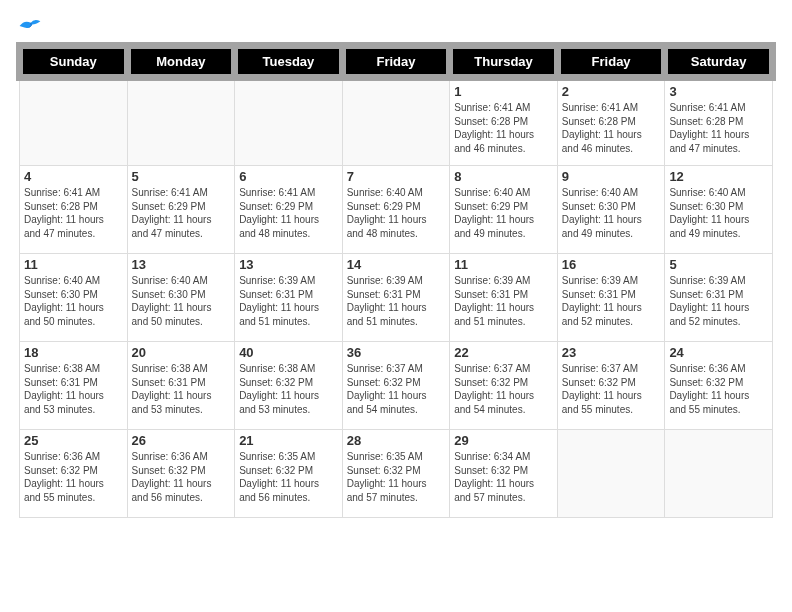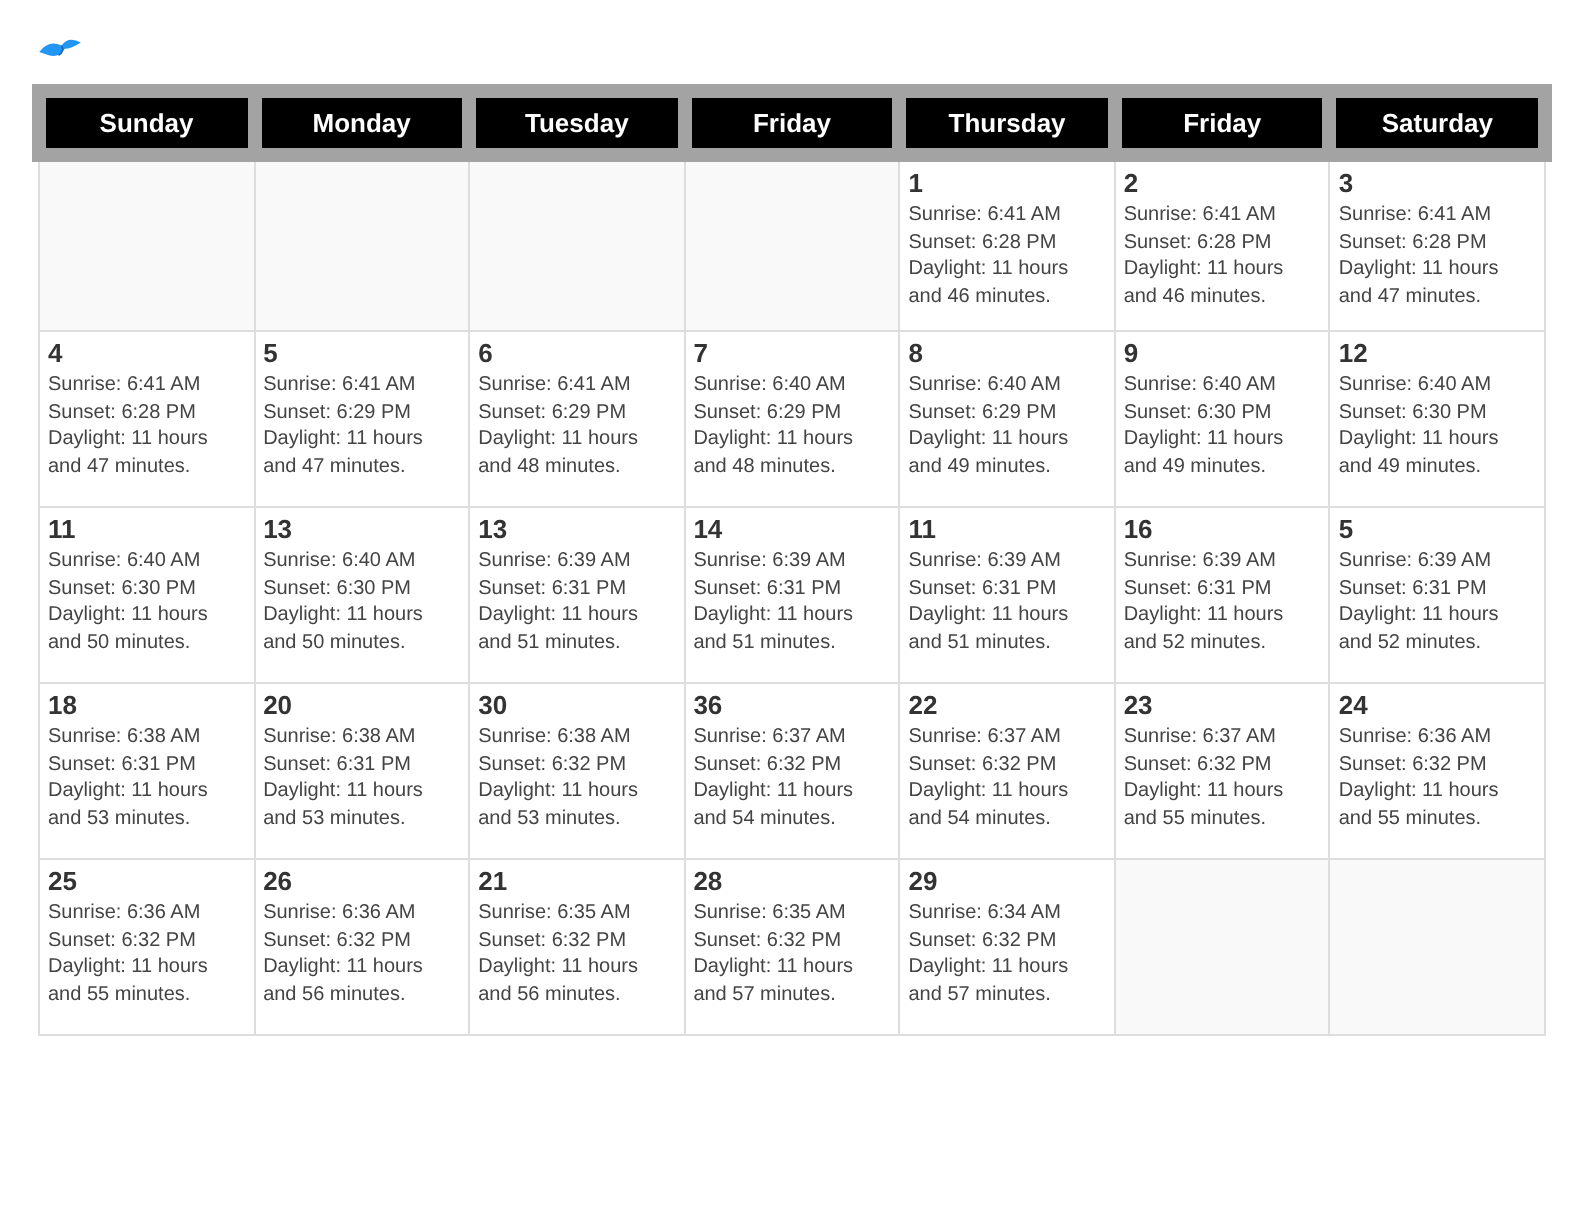--- a/index.html
+++ b/index.html
@@ -211,21 +211,21 @@
         <tr>
           <td>
             <span class="day-number">18</span>
             <div class="cell-info">Sunrise: 6:38 AM<br>Sunset: 6:31 PM<br>Daylight: 11 hours<br>and 53 minutes.</div>
           </td>
           <td>
             <span class="day-number">20</span>
             <div class="cell-info">Sunrise: 6:38 AM<br>Sunset: 6:31 PM<br>Daylight: 11 hours<br>and 53 minutes.</div>
           </td>
           <td>
-            <span class="day-number">30</span>
+            <span class="day-number">40</span>
             <div class="cell-info">Sunrise: 6:38 AM<br>Sunset: 6:32 PM<br>Daylight: 11 hours<br>and 53 minutes.</div>
           </td>
           <td>
             <span class="day-number">36</span>
             <div class="cell-info">Sunrise: 6:37 AM<br>Sunset: 6:32 PM<br>Daylight: 11 hours<br>and 54 minutes.</div>
           </td>
           <td>
             <span class="day-number">22</span>
             <div class="cell-info">Sunrise: 6:37 AM<br>Sunset: 6:32 PM<br>Daylight: 11 hours<br>and 54 minutes.</div>
           </td>

